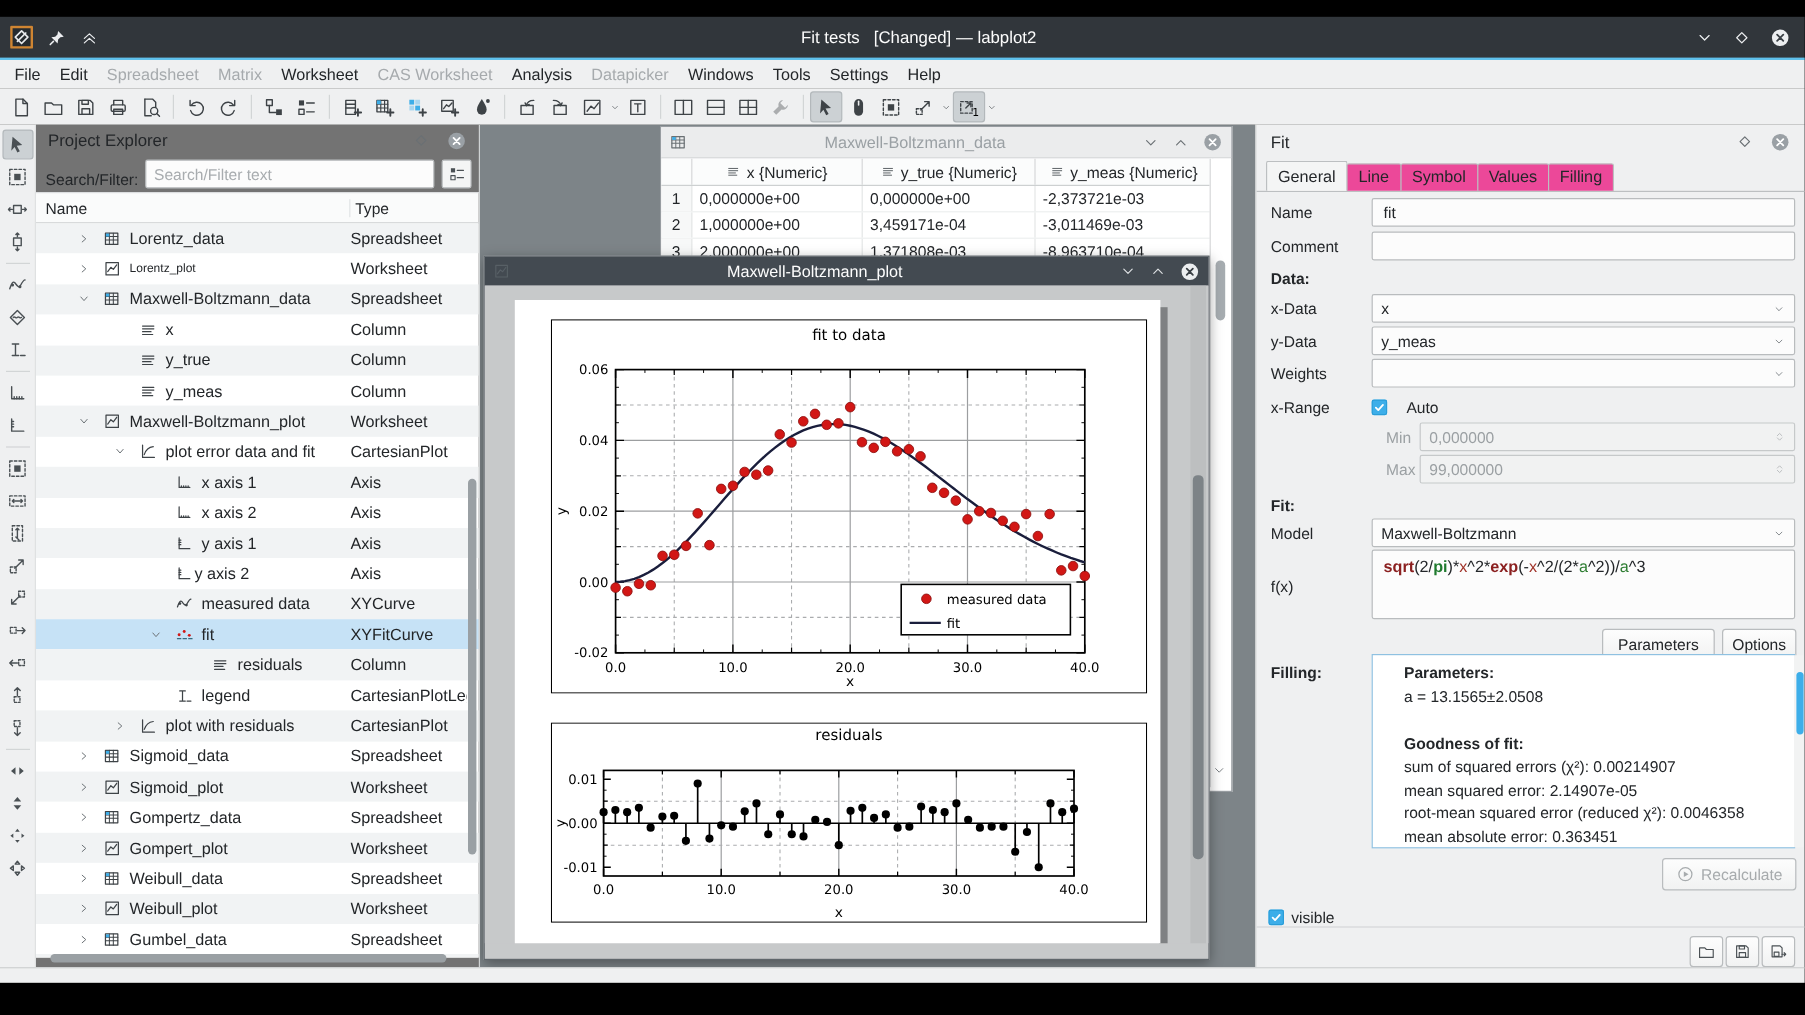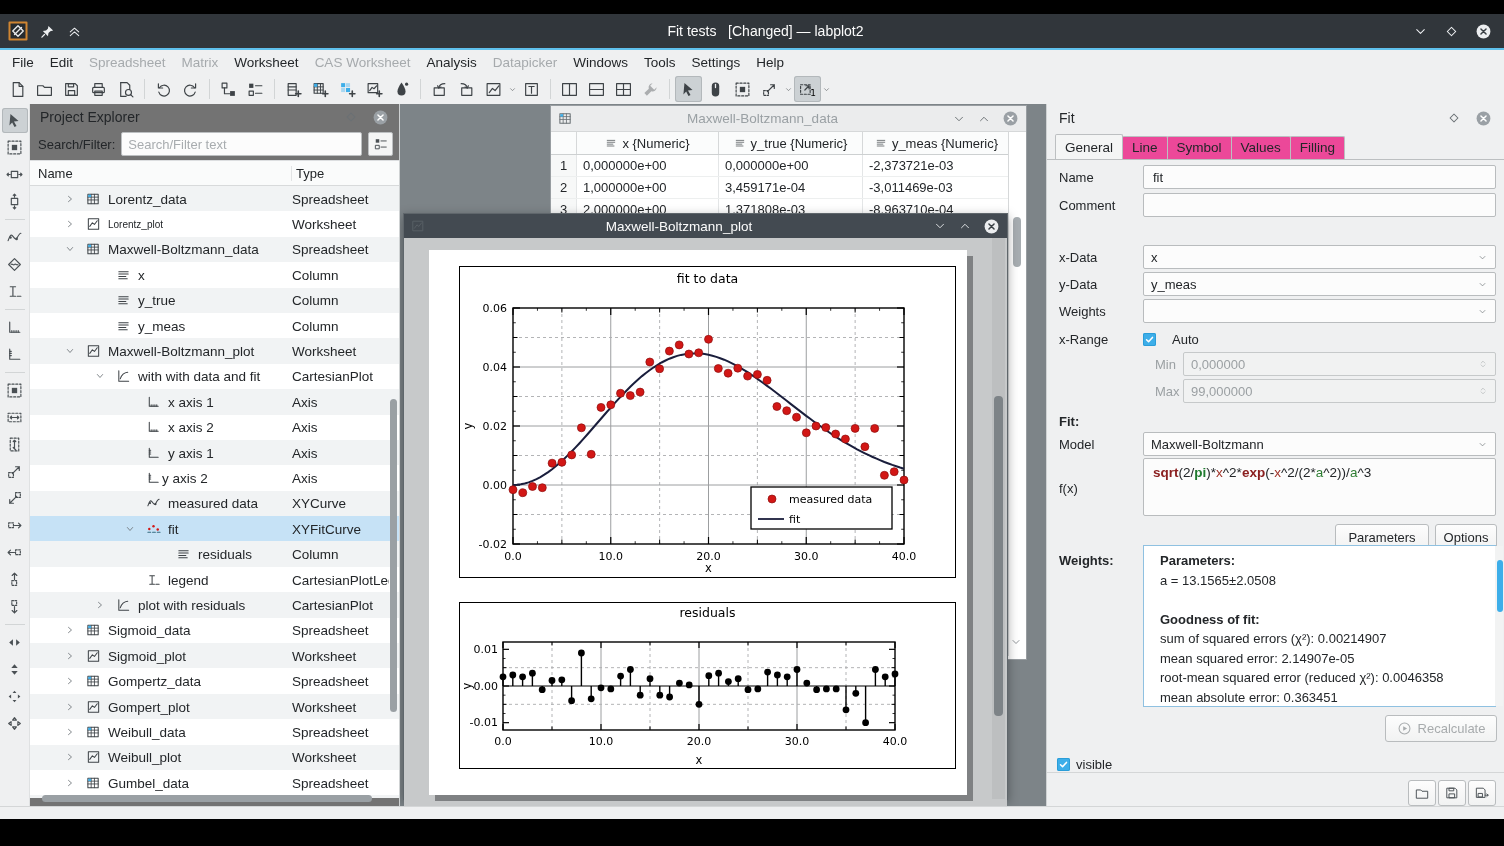--- a/index.html
+++ b/index.html
@@ -38,21 +38,21 @@
   .lt-btn{width:26px;height:25px;margin:1px 0;display:flex;align-items:center;justify-content:center;
           color:#4a5054;border-radius:3px;flex:0 0 auto}
   .lt-btn.pressed{background:#ccd1d4;box-shadow:inset 0 0 0 1px #b3b8bb}
   .lt-sep{height:1px;width:20px;background:#d2d5d6;margin:4px 0;flex:0 0 auto}
 
   
   .pe{position:absolute;left:30px;top:104px;width:370px;height:702px;background:#737373;
       border-right:1px solid #cfd2d3;box-sizing:border-box;overflow:hidden}
   .pe-header{height:26px;display:flex;align-items:center;padding:0 10px;gap:14px}
   .pe-header .t{flex:1;font-size:14px}
-  .pe-search{display:flex;align-items:center;padding:1px 6px 3px 8px;gap:6px;height:26px}
+  .pe-search{display:flex;align-items:flex-end;padding:1px 6px 3px 8px;gap:6px;height:26px}
   .pe-search input{flex:1;height:22px;border:1px solid #bcbfc1;border-radius:2px;background:#fcfcfc;
                    padding:0 6px;font-family:"Liberation Sans",sans-serif;font-size:13px;color:#232629;outline:none}
   .pe-search input::placeholder{color:#a8acaf}
   .pe-search .fbtn{width:23px;height:22px;border:1px solid #bcbfc1;border-radius:2px;background:#f4f5f5;
                    display:flex;align-items:center;justify-content:center;color:#4a5054}
   .pe-cols{display:flex;height:24px;border-top:1px solid #dcdee0;border-bottom:1px solid #d8dadb;
            background:#fafbfb;align-items:center}
   .pe-col-name{width:262px;padding-left:8px;box-sizing:border-box;border-right:1px solid #e2e4e5}
   .pe-col-type{flex:1;padding-left:4px}
   .pe-tree{position:relative;height:612px;overflow:hidden;background:#fff}
@@ -84,21 +84,21 @@
   .ss-cell{border-right:1px solid #e4e6e7;display:flex;align-items:center;padding-left:6px;box-sizing:border-box}
   .ss-num{justify-content:center;padding-left:0;background:#f7f8f8}
   .ss-vscroll{position:absolute;right:0;top:0;width:17px;height:524px;background:#fff;border-left:1px solid #d6d8d9}
   .ss-vthumb{position:absolute;left:4px;top:85px;width:8px;height:50px;background:#a7adb1;border-radius:4px}
   .ss-vdown{position:absolute;left:1px;bottom:8px;color:#7a8084}
 
   .win-plot{left:3px;top:109px;width:605px;height:587px;background:#c7c9ca;border:1px solid #5f666b;
             box-shadow:0 3px 10px rgba(0,0,0,.35)}
   .win-plot .win-title{background:#434a51;color:#fdfdfd;height:24px}
   .win-plot .win-btns{color:#dfe2e4}
-  .plot-viewport{position:relative;width:100%;height:609px;overflow:hidden;background:#c7c9ca}
+  .plot-viewport{position:relative;width:100%;height:548px;overflow:hidden;background:#c7c9ca}
   .page{position:absolute;left:25px;top:12px;width:538px;height:545px;background:#fff;
         box-shadow:6px 6px 0 rgba(55,58,60,.5)}
   .ws-vtrack{position:absolute;right:2px;top:0;width:13px;height:561px;background:#bdbfc0}
   .ws-vthumb{position:absolute;right:4px;top:158px;width:9px;height:320px;background:#7d8387;border-radius:4px}
 
   
   .props{position:absolute;left:1046px;top:104px;width:458px;height:702px;background:#eff0f1;
          border-left:1px solid #cfd2d3;box-sizing:border-box;overflow:hidden}
   .props-header{height:28px;display:flex;align-items:center;padding:0 12px;gap:14px}
   .props-header .t{flex:1;font-size:14px}
@@ -122,21 +122,21 @@
   .fxbox{position:absolute;left:96px;right:8px;top:354px;height:58px;background:#fcfcfc;
          border:1px solid #b9bcbe;border-radius:2px;padding:6px 9px;box-sizing:border-box;font-size:13.5px}
   .tok-fn{color:#8b2020;font-weight:bold}
   .tok-const{color:#1f7a2e;font-weight:bold}
   .tok-var{color:#a0342a}
   .tok-param{color:#2e7d32}
   .pbtn{border:1px solid #b9bcbe;border-radius:3px;background:linear-gradient(#fdfdfd,#f1f2f2);
         display:flex;align-items:center;justify-content:center;font-size:13px;position:absolute;height:26px;box-sizing:border-box}
   .pbtn.disabled{color:#a7abad}
   .results-box{position:absolute;left:96px;right:8px;top:441px;height:162px;background:#fff;
-               border:1px solid #8fc1e1;padding:5px 16px;box-sizing:border-box;line-height:19.5px;
+               border:1px solid #8fc1e1;padding:5px 26px;box-sizing:border-box;line-height:19.5px;
                font-size:13px;overflow:hidden}
   .res-track{position:absolute;right:1px;top:1px;width:8px;height:159px;background:#f2f3f3}
   .res-thumb{position:absolute;right:1px;top:14px;width:6px;height:52px;background:#3daee9;border-radius:3px}
   .props-divider{position:absolute;left:0;top:668px;width:100%;height:1px;background:#d4d6d7}
   .small-btn{position:absolute;top:676px;width:26px;height:24px;border:1px solid #b9bcbe;border-radius:3px;
              background:linear-gradient(#fdfdfd,#f1f2f2);display:flex;align-items:center;justify-content:center;color:#4a5054}
 
   .statusbar{position:absolute;left:0;top:806px;width:1504px;height:12px;background:#eff0f1;border-top:1px solid #d4d6d7}
 </style>
 </head>
@@ -666,21 +666,21 @@
           <svg class="ic" width="12" height="12" viewBox="0 0 16 16" fill="none" stroke="currentColor" stroke-width="1.1" stroke-linecap="round" stroke-linejoin="round">
             <path d="M4.5 6l3.5 4 3.5-4"></path>
           </svg>
         </span>
         <span class="tic" style="left:86px">
           <svg class="ic" width="15" height="15" viewBox="0 0 16 16" fill="none" stroke="currentColor" stroke-width="1.1" stroke-linecap="round" stroke-linejoin="round">
             <path d="M3 2.5v11h10.5"></path>
             <path d="M4.5 11c1.5-4.5 3.5-6.5 8-7"></path>
           </svg>
         </span>
-        <span style="left:108px;font-size:13.5px">with with data and fit</span>
+        <span style="left:108px;font-size:13.5px">plot error data and fit</span>
         <span class="ty" style="font-size:13.5px">CartesianPlot</span>
       </div>
       <div class="pe-row stripe">
         <span class="tic" style="left:116px">
           <svg class="ic" width="15" height="15" viewBox="0 0 16 16" fill="none" stroke="currentColor" stroke-width="1.1" stroke-linecap="round" stroke-linejoin="round">
             <path d="M3.5 3v9.5H13"></path>
             <path d="M5.5 12.5V11M7.5 12.5V11M9.5 12.5V11M11.5 12.5V11"></path>
           </svg>
         </span>
         <span style="left:138px;font-size:13.5px">x axis 1</span>
@@ -1331,20 +1331,23 @@
     <span class="field">
         <input value="fit" style="">
       </span>
   </div>
   <div class="prow" style="top:89px">
     <span class="plabel">Comment</span>
     <span class="field">
         <input style="">
       </span>
   </div>
+  <div class="prow" style="top:116px">
+    <span class="bold">Data:</span>
+  </div>
   <div class="prow" style="top:141px">
     <span class="plabel">x-Data</span>
     <span class="field combo">
       <span>x</span>
         <span class="caret" id="c1">
           <svg class="ic" width="11" height="11" viewBox="0 0 16 16" fill="none" stroke="currentColor" stroke-width="1.1" stroke-linecap="round" stroke-linejoin="round">
             <path d="M4.5 6.5L8 10l3.5-3.5"></path>
           </svg>
         </span>
     </span>
@@ -1418,21 +1421,21 @@
         </span>
     </span>
   </div>
   <div class="prow" style="top:372px">
     <span class="plabel">f(x)</span>
   </div>
   <div class="fxbox" id="fxbox"><span class="tok-fn">sqrt</span><span class="">(2/</span><span class="tok-const">pi</span><span class="">)*</span><span class="tok-var">x</span><span class="">^2*</span><span class="tok-fn">exp</span><span class="">(-</span><span class="tok-var">x</span><span class="">^2/(2*</span><span class="tok-param">a</span><span class="">^2))/</span><span class="tok-param">a</span><span class="">^3</span></div>
   <div class="pbtn" style="top:420px;left:288px;width:94px">Parameters</div>
   <div class="pbtn" style="top:420px;left:388px;width:62px">Options</div>
   <div class="prow" style="top:444px">
-    <span class="bold">Weights:</span>
+    <span class="bold">Filling:</span>
   </div>
   <div class="results-box" id="resultsbox">
       <div class="bold">Parameters:</div>
       <div>a = 13.1565±2.0508</div>
       <div>&nbsp;</div>
       <div class="bold">Goodness of fit:</div>
       <div>sum of squared errors (χ²): 0.00214907</div>
       <div>mean squared error: 2.14907e-05</div>
       <div>root-mean squared error (reduced χ²): 0.0046358</div>
       <div>mean absolute error: 0.363451</div>

